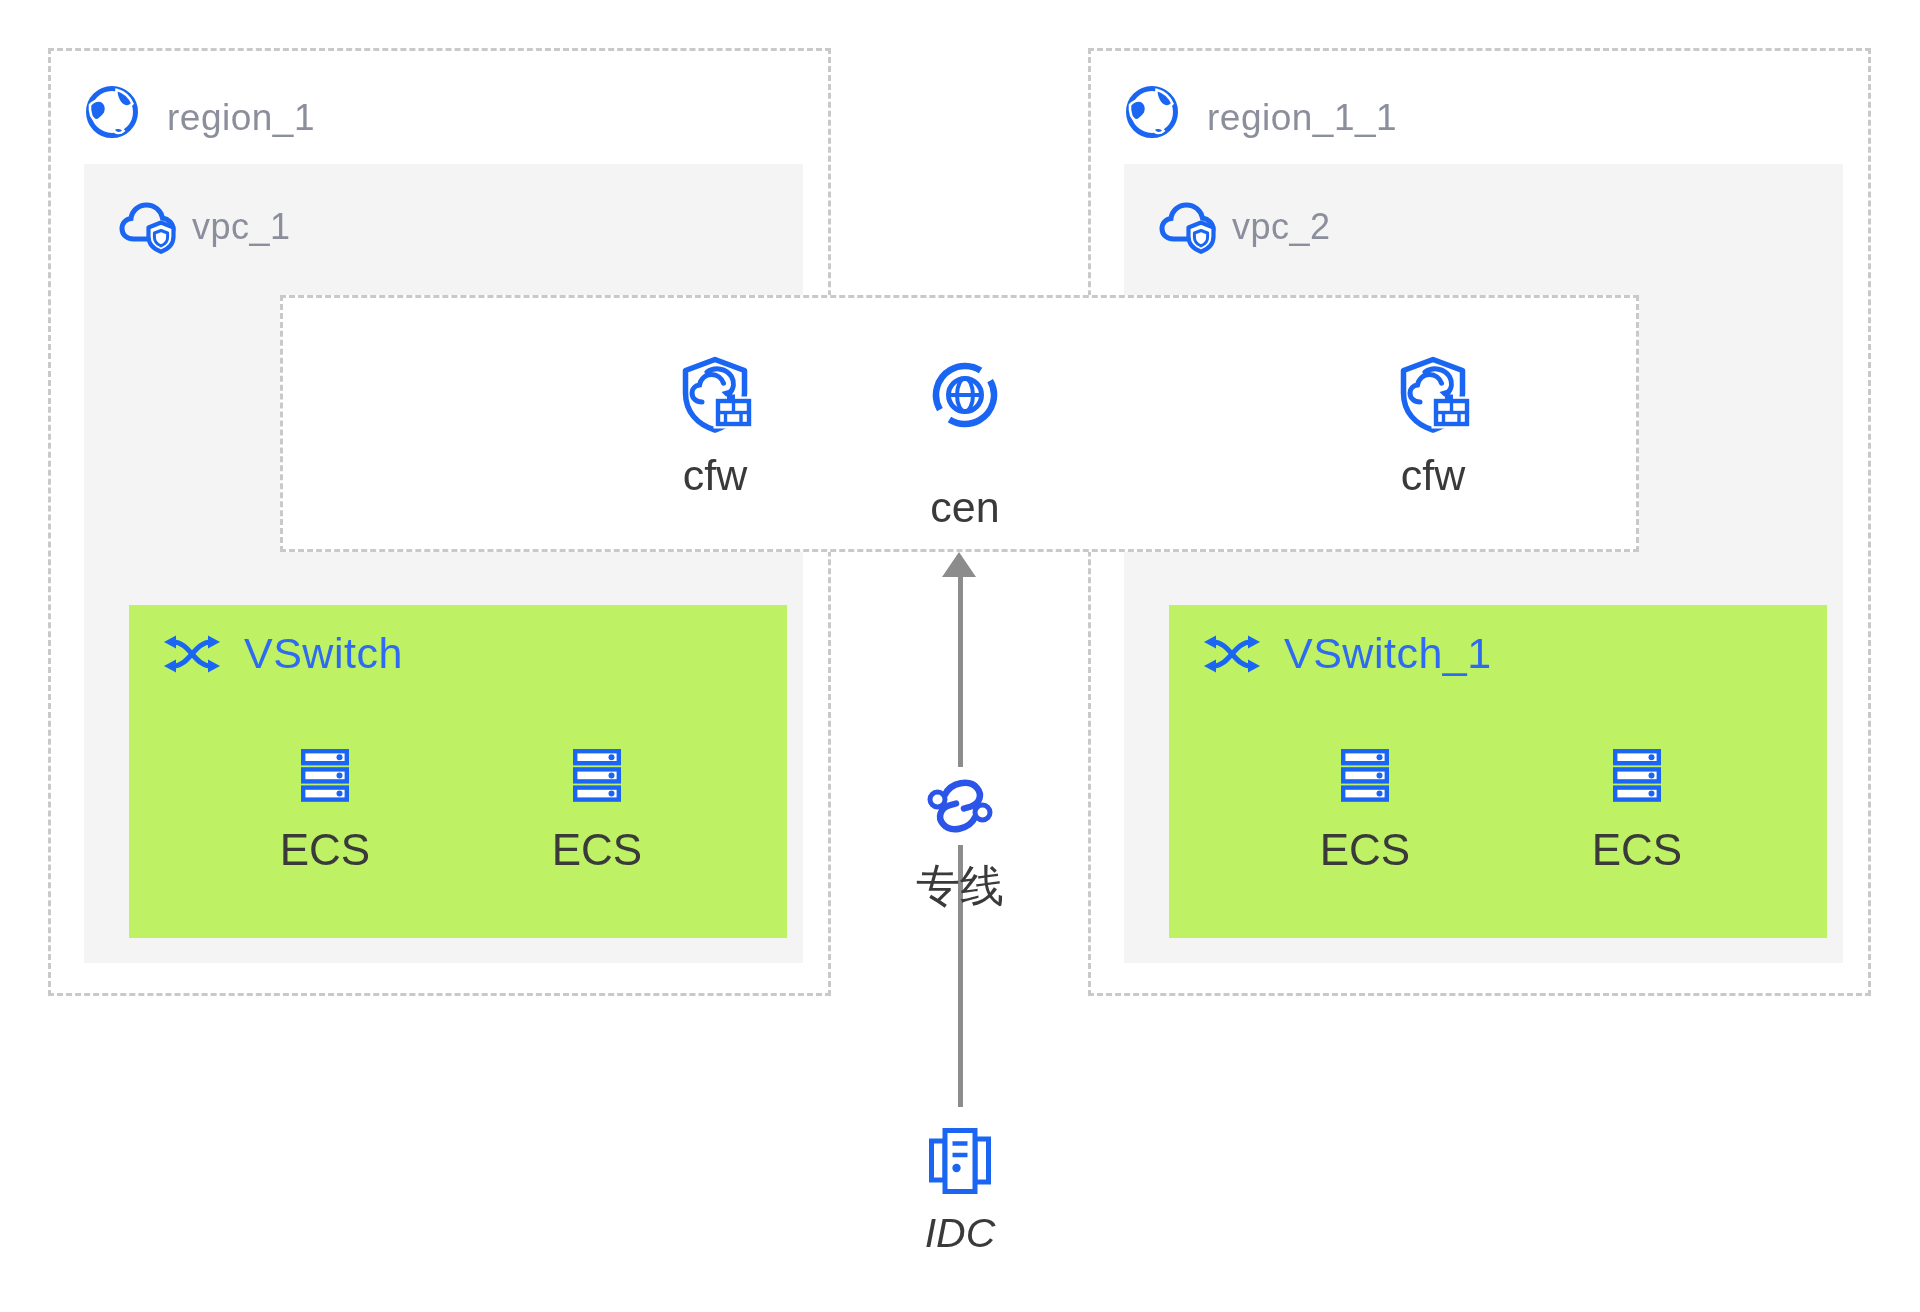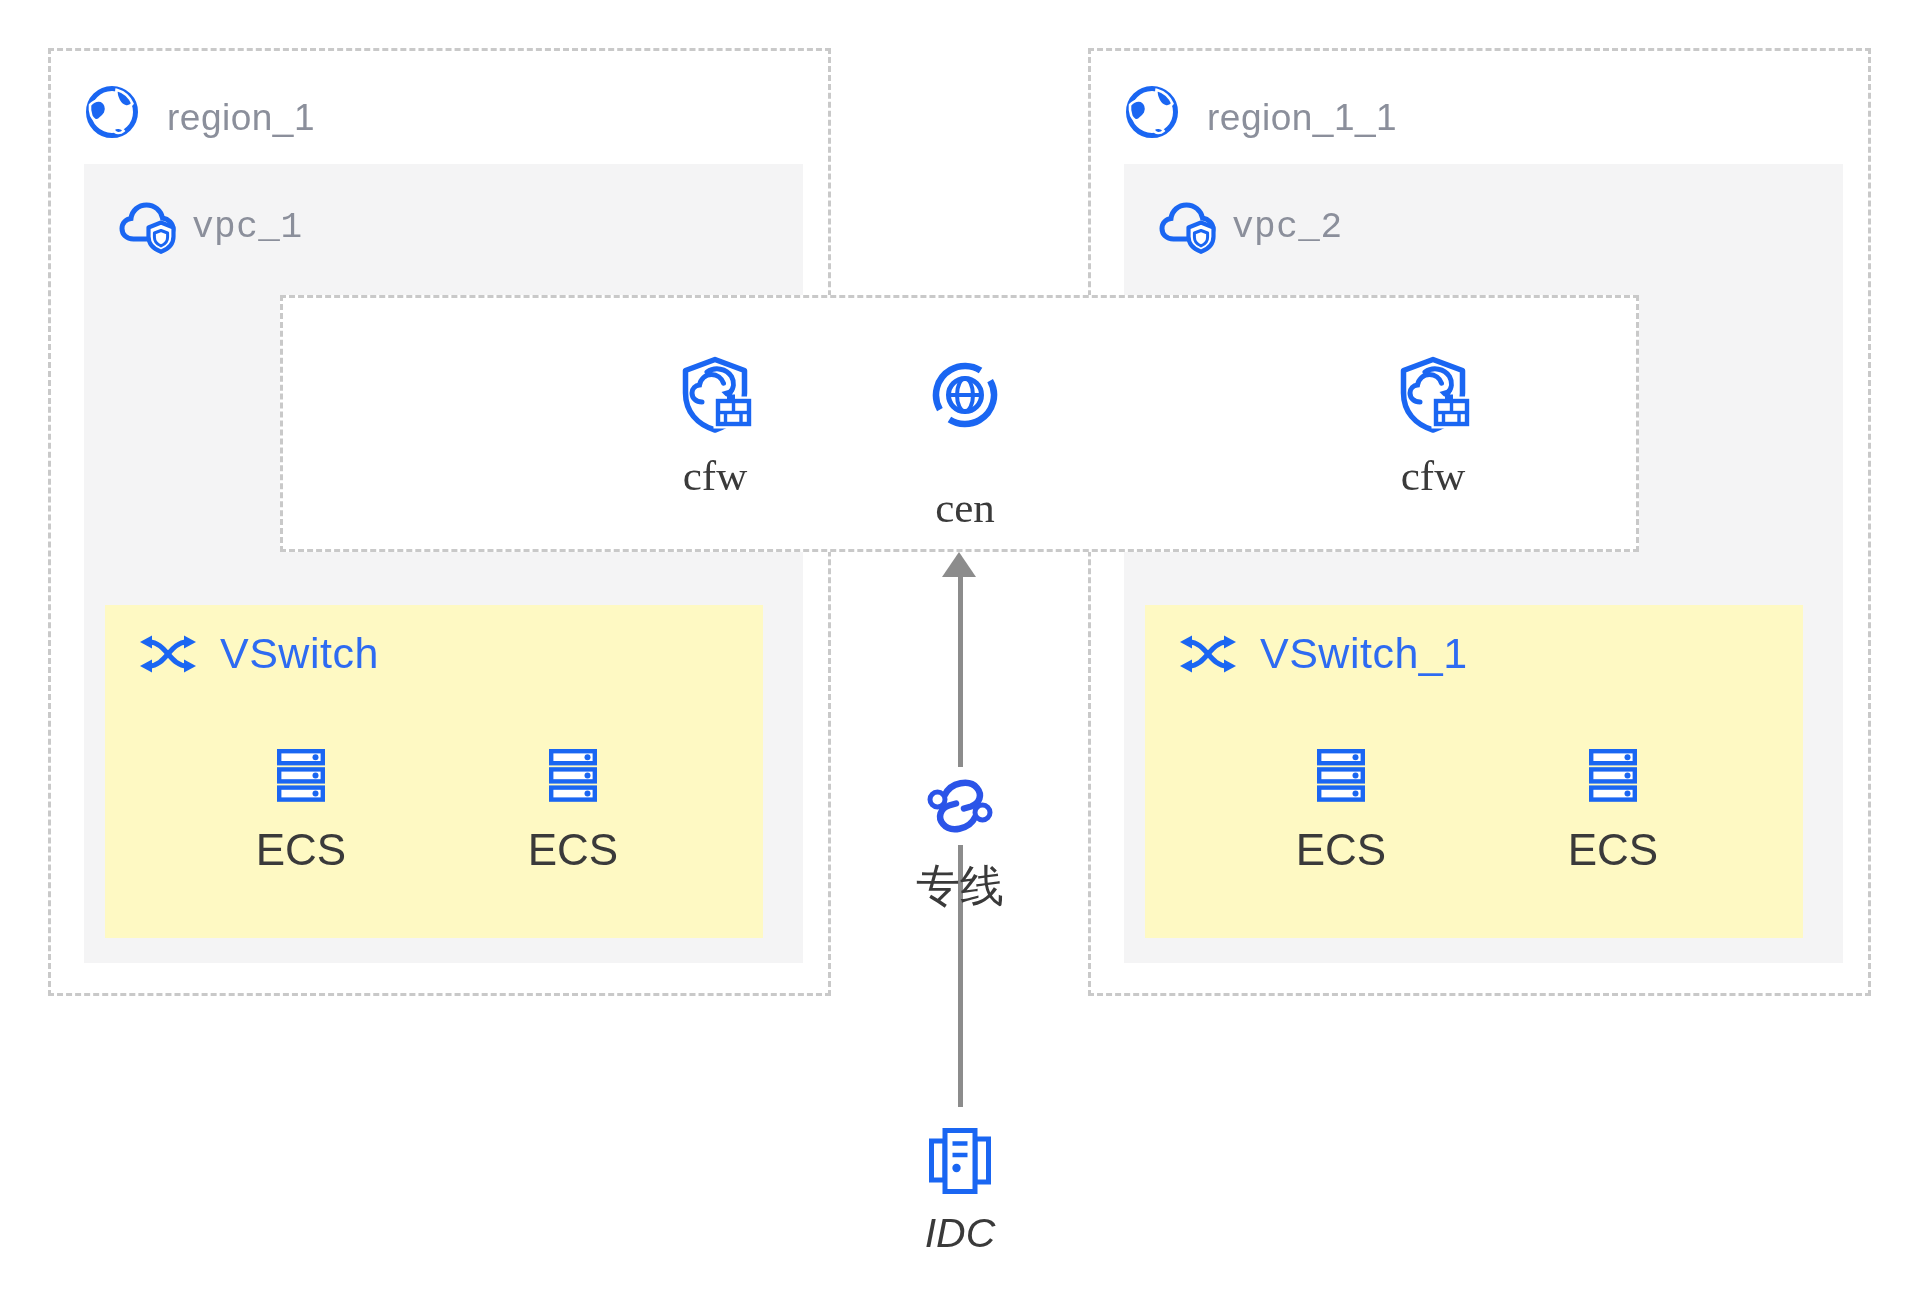--- a/index.html
+++ b/index.html
@@ -21,36 +21,36 @@
   .region-right{left:1088px;}
 
   .region-header{position:absolute;left:34px;top:34px;display:flex;
     align-items:flex-end;gap:28px;}
   .region-label{font-size:37px;color:var(--label-gray);letter-spacing:.5px;}
 
   .vpc{position:absolute;left:33px;top:113px;width:719px;height:799px;
     background:var(--vpc-fill);}
   .vpc-header{position:absolute;left:34px;top:34px;display:flex;
     align-items:center;gap:16px;}
-  .vpc-label{font-size:36px;color:var(--label-gray);letter-spacing:.5px;font-family:Liberation Mono, monospace;}
-
-  .vswitch{position:absolute;left:21px;top:441px;width:658px;height:333px;
-    background:#fef9c3;}
+  .vpc-label{font-size:36px;color:var(--label-gray);letter-spacing:.5px;}
+
+  .vswitch{position:absolute;left:45px;top:441px;width:658px;height:333px;
+    background:#bef264;}
   .vswitch-header{position:absolute;left:35px;top:24px;display:flex;
     align-items:center;gap:24px;}
   .vswitch-label{font-size:43px;color:#2E6BF2;letter-spacing:.5px;}
 
   .ecs-item{position:absolute;top:144px;width:140px;display:flex;
     flex-direction:column;align-items:center;}
   .ecs-1{left:126px;}
   .ecs-2{left:398px;}
   .ecs-label{margin-top:22px;font-size:44px;color:var(--text-dark);}
 
   .cen-band{position:absolute;left:280px;top:295px;width:1359px;height:257px;
-    background:#fff;border:3px dashed var(--dash);z-index:3;font-family:Liberation Serif, serif;}
+    background:#fff;border:3px dashed var(--dash);z-index:3;}
   .band-item{position:absolute;top:58px;width:180px;display:flex;
     flex-direction:column;align-items:center;}
   .band-item .icon-slot{height:78px;display:flex;align-items:center;justify-content:center;}
   .band-label{margin-top:17px;font-size:43px;color:var(--text-dark);}
   .band-cfw-left{left:342px;}
   .band-cen{left:592px;gap:32px;}
   .band-cfw-right{left:1060px;}
 
   .arrow-head{position:absolute;left:942px;top:552px;width:0;height:0;
     border-left:17px solid transparent;border-right:17px solid transparent;

